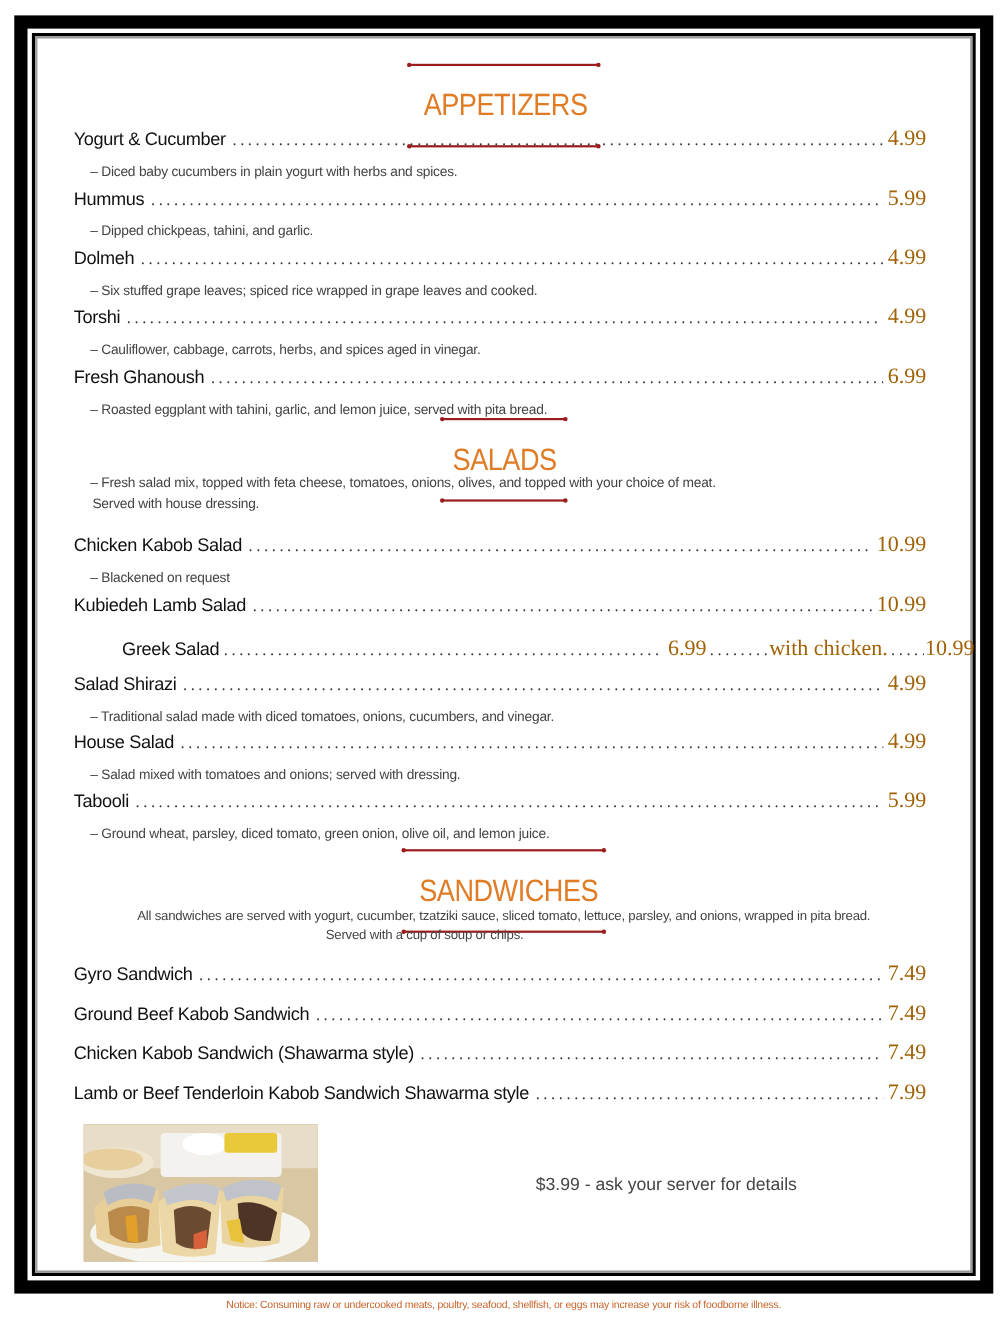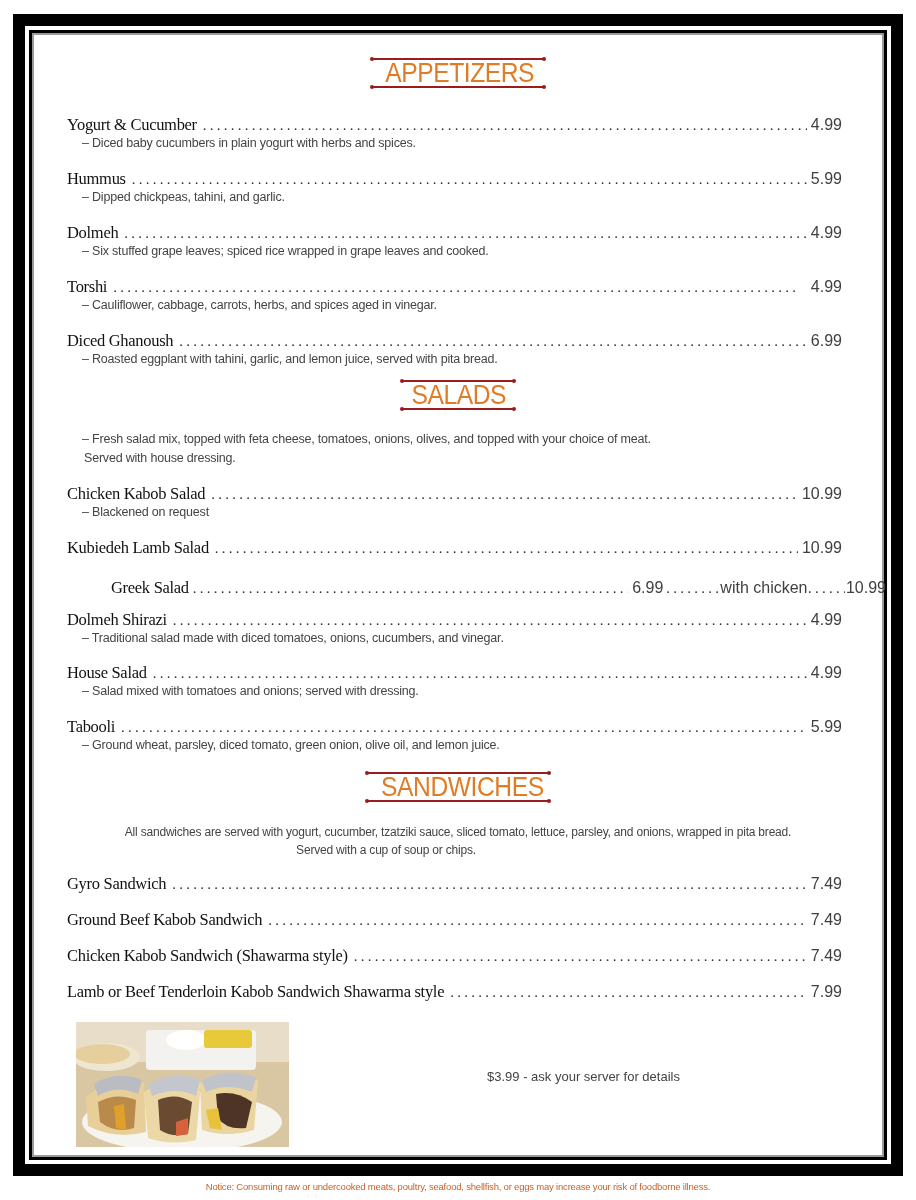--- a/index.html
+++ b/index.html
@@ -1,36 +1,36 @@
 <!DOCTYPE html>
 <html><head>
 <meta charset="utf-8">
 <style>
   html, body { margin:0; padding:0; background:#ffffff; }
   body { width:916px; height:1200px; position:relative; overflow:hidden; font-family:"Liberation Sans", sans-serif; color:#1a1a1a; }
   .frame-outer { position:absolute; left:13px; top:14px; width:890px; height:1162px; box-sizing:border-box; border:12px solid #000; background:#fff; }
   .frame-inner { position:absolute; left:29px; top:30px; width:858px; height:1130px; box-sizing:border-box; border:3px solid #000; outline:2px solid #9a9a9a; outline-offset:-5px; background:#fff; }
   .content { position:absolute; left:0; top:0; width:916px; height:1200px; }
   .section-title { position:absolute; left:0; width:916px; text-align:center; }
-  .section-title .inner { display:inline-block; position:relative; padding:0 4px;text-align:right; }
+  .section-title .inner { display:inline-block; position:relative; padding:23px 4px;text-align:right; }
   .section-title .rule { position:absolute; left:0; right:0; height:2px; background:#9b1c1c; }
   .section-title .rule::before, .section-title .rule::after { content:""; position:absolute; top:-1px; width:4px; height:4px; border-radius:2px; background:#9b1c1c; }
   .section-title .rule::before { left:-1px; } .section-title .rule::after { right:-1px; }
   .section-title .rule.top { top:0; } .section-title .rule.bot { bottom:0; }
   .section-title .label { font-family:"Liberation Sans", sans-serif; color:#e07b26; font-size:28px; letter-spacing:-0.5px; transform:scaleX(0.88); display:inline-block; line-height:30px; }
   .item { position:absolute; left:67px; width:775px; }
   .item-line { display:flex; align-items:baseline; white-space:nowrap; }
-  .item-name { font-family:Liberation Serif, serif; font-size:16.5px; color:#111; transform-origin:left; letter-spacing:-0.3px; }
+  .item-name { font-family:Liberation Sans, sans-serif; font-size:16.5px; color:#111; transform-origin:left; letter-spacing:-0.3px; }
   .dots { flex:1; overflow:hidden; font-family:"Liberation Serif", serif; font-size:15px; color:#333; letter-spacing:2.6px; margin:0 4px 0 6px; }
   .dots::before { content:". . . . . . . . . . . . . . . . . . . . . . . . . . . . . . . . . . . . . . . . . . . . . . . . . . . . . . . . . . . . . . . . . . . . . . . . . . . . . . . . . . . . . . . . . . . . . . . . . ."; letter-spacing:0; word-spacing:-0.5px; }
-  .price { font-family:Liberation Sans, sans-serif; font-size:16px; color:#404040; }
-  .desc { font-family:"Liberation Sans", sans-serif; font-size:12.5px; color:#444; margin-left:15px; margin-top:1px; letter-spacing:-0.2px; }
+  .price { font-family:Liberation Serif, serif; font-size:20px; color:#a16207; }
+  .desc { font-family:"Liberation Sans", sans-serif; font-size:12.5px; color:#444; margin-left:15px; margin-top:11px; letter-spacing:-0.2px; }
   .note { position:absolute; font-size:12.5px; color:#444; letter-spacing:-0.2px; }
   .soup-title { position:absolute; left:440px; top:1026px; width:296px; text-align:center; font-size:27px; color:#e07b26; letter-spacing:-0.5px; }
-  .soup-desc { position:absolute; left:487px; top:1069px; font-size:13px; color:#444; }
+  .soup-desc { position:absolute; left:487px; top:1069px; font-size:16px; color:#444; }
   .photo { position:absolute; left:76px; top:1022px; width:213px; height:125px; overflow:hidden; background:#cdb892; }
   .notice { position:absolute; left:0; top:1181px; width:916px; text-align:center; font-size:9.5px; color:#c5632a; letter-spacing:-0.2px; }
 </style>
 </head>
 <body>
 
 <div class="frame-outer"></div>
 <div class="frame-inner"></div>
 
 <div class="content">
@@ -70,21 +70,21 @@
   <div class="item" style="top:277px;">
     <div class="item-line">
         <span class="item-name">Torshi</span>
         <span class="dots"></span>
         <span class="price">4.99</span>
       </div>
     <div class="desc">– Cauliflower, cabbage, carrots, herbs, and spices aged in vinegar.</div>
   </div>
   <div class="item" style="top:331px;">
     <div class="item-line">
-        <span class="item-name">Diced Ghanoush</span>
+        <span class="item-name">Fresh Ghanoush</span>
         <span class="dots"></span>
         <span class="price">6.99</span>
       </div>
     <div class="desc">– Roasted eggplant with tahini, garlic, and lemon juice, served with pita bread.</div>
   </div>
 
   <div class="section-title" style="top:380px;">
     <div class="inner" style="width:106px;">
       <div class="rule top"></div>
       <span class="label">SALADS</span>
@@ -115,21 +115,21 @@
       <span class="dots" style="margin-left:4px;"></span>
       <span class="price">6.99</span>
       <span class="dots" style="flex:0 0 54px; margin:0 0 0 3px;"></span>
       <span class="price">with chicken.</span>
       <span class="dots" style="flex:0 0 30px; margin:0 1px 0 3px;"></span>
       <span class="price">10.99</span>
     </div>
   </div>
   <div class="item" style="top:610px;">
     <div class="item-line">
-        <span class="item-name">Dolmeh Shirazi</span>
+        <span class="item-name">Salad Shirazi</span>
         <span class="dots"></span>
         <span class="price">4.99</span>
       </div>
     <div class="desc">– Traditional salad made with diced tomatoes, onions, cucumbers, and vinegar.</div>
   </div>
   <div class="item" style="top:663px;">
     <div class="item-line">
         <span class="item-name">House Salad</span>
         <span class="dots"></span>
         <span class="price">4.99</span>

